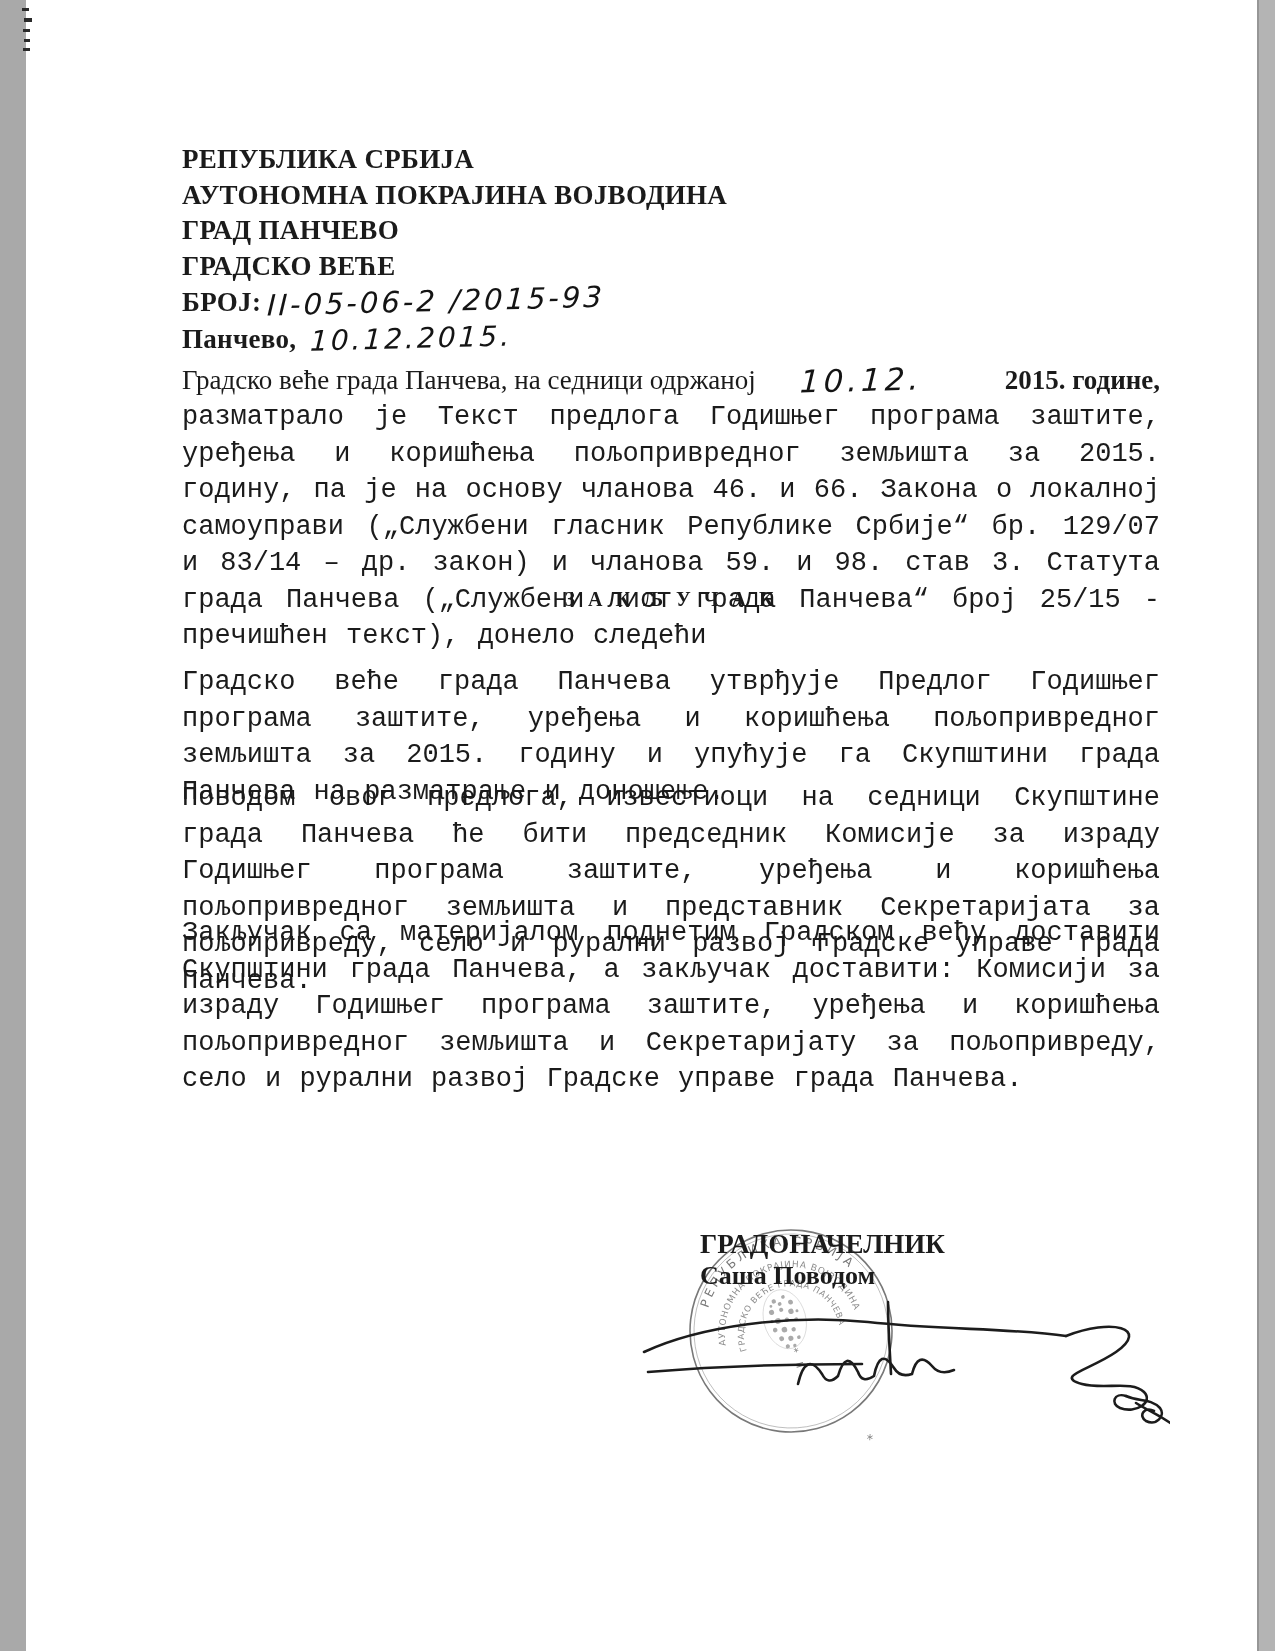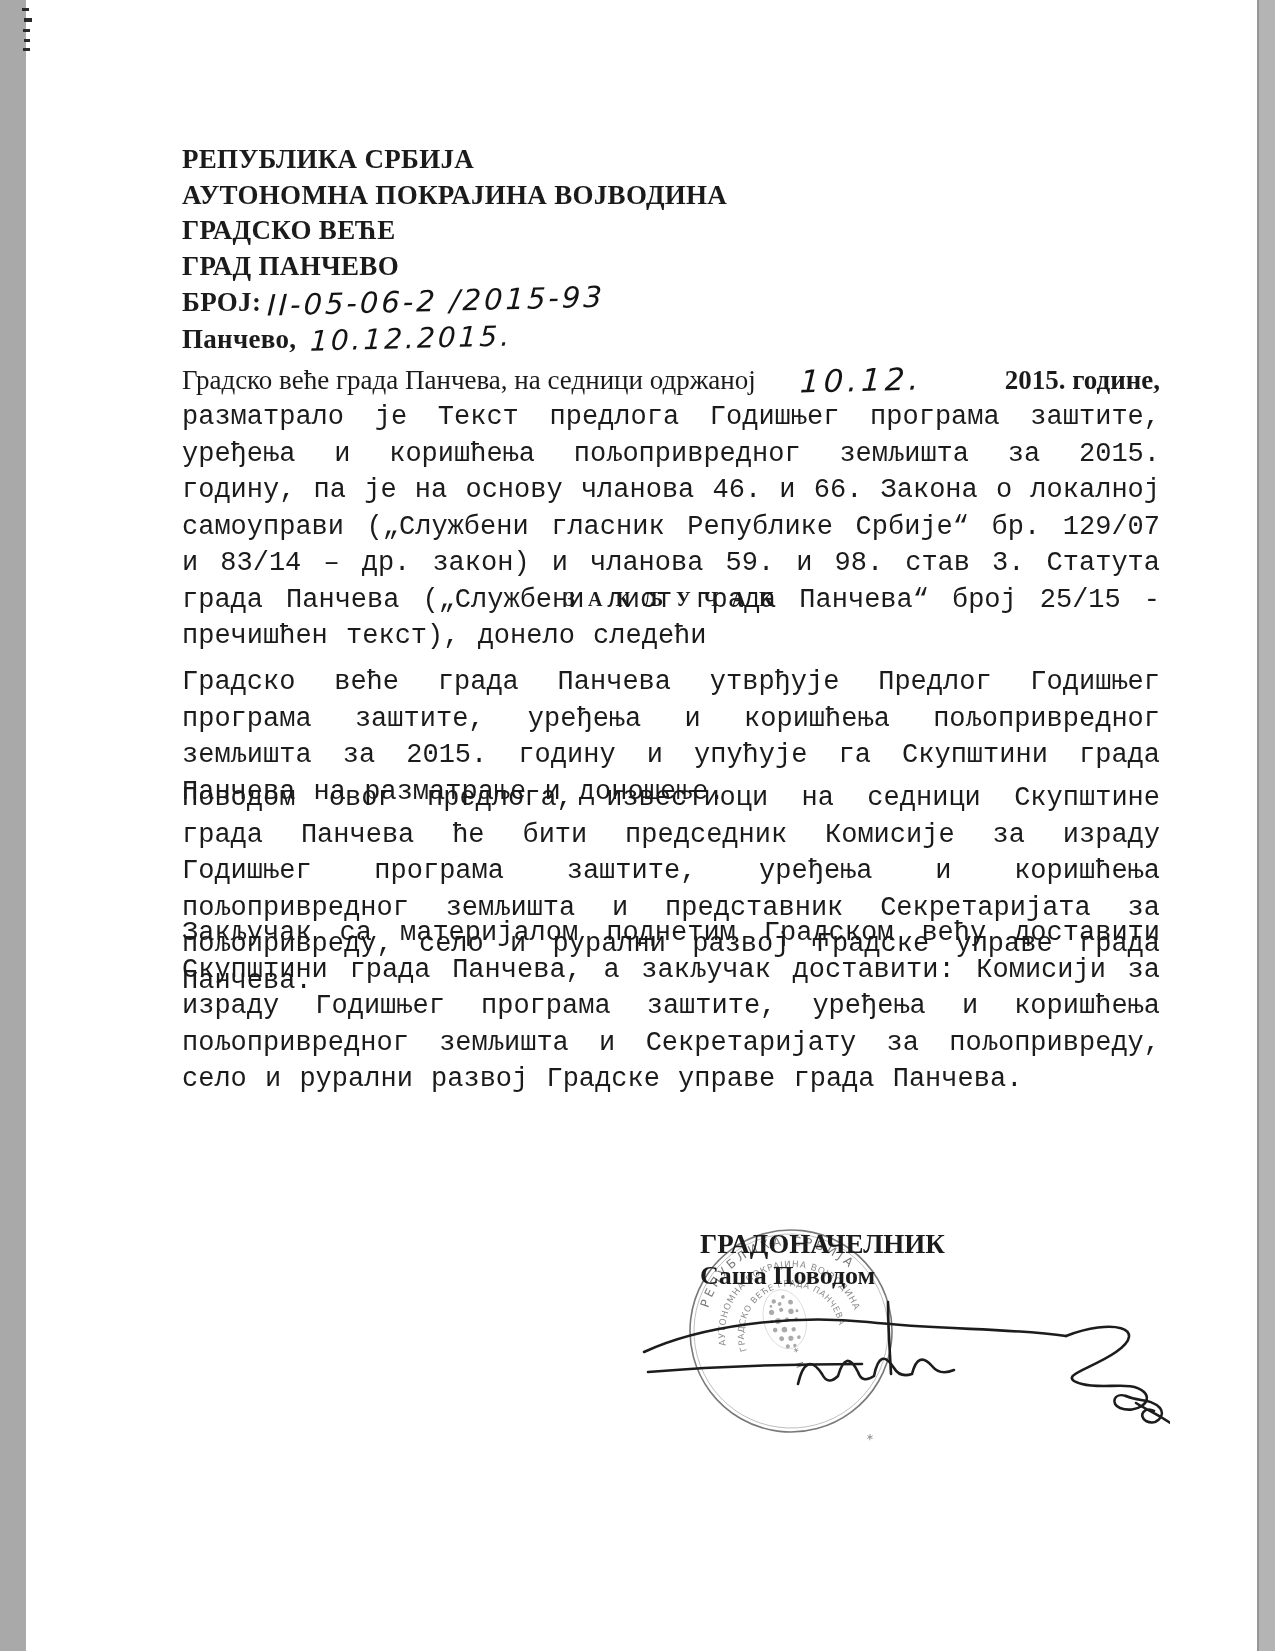--- a/index.html
+++ b/index.html
@@ -59,22 +59,22 @@
     <span class="m1"></span>
       <span class="m2"></span>
       <span class="m3"></span>
       <span class="m4"></span>
       <span class="m5"></span>
   </div>
 
   <div class="content doc-header">
     <div>РЕПУБЛИКА СРБИЈА</div>
     <div>АУТОНОМНА ПОКРАЈИНА ВОЈВОДИНА</div>
+    <div>ГРАД ПАНЧЕВО</div>
     <div>ГРАДСКО ВЕЋЕ</div>
-    <div>ГРАД ПАНЧЕВО</div>
     <div>
       <span>БРОЈ:</span><span class="hand hand-number">II-05-06-2 /2015-93</span>
     </div>
     <div>
       <span>Панчево,</span><span class="hand hand-date">10.12.2015.</span>
     </div>
   </div>
 
   <div class="content p1-line1">
     <span>Градско веће града Панчева, на седници одржаној</span>

